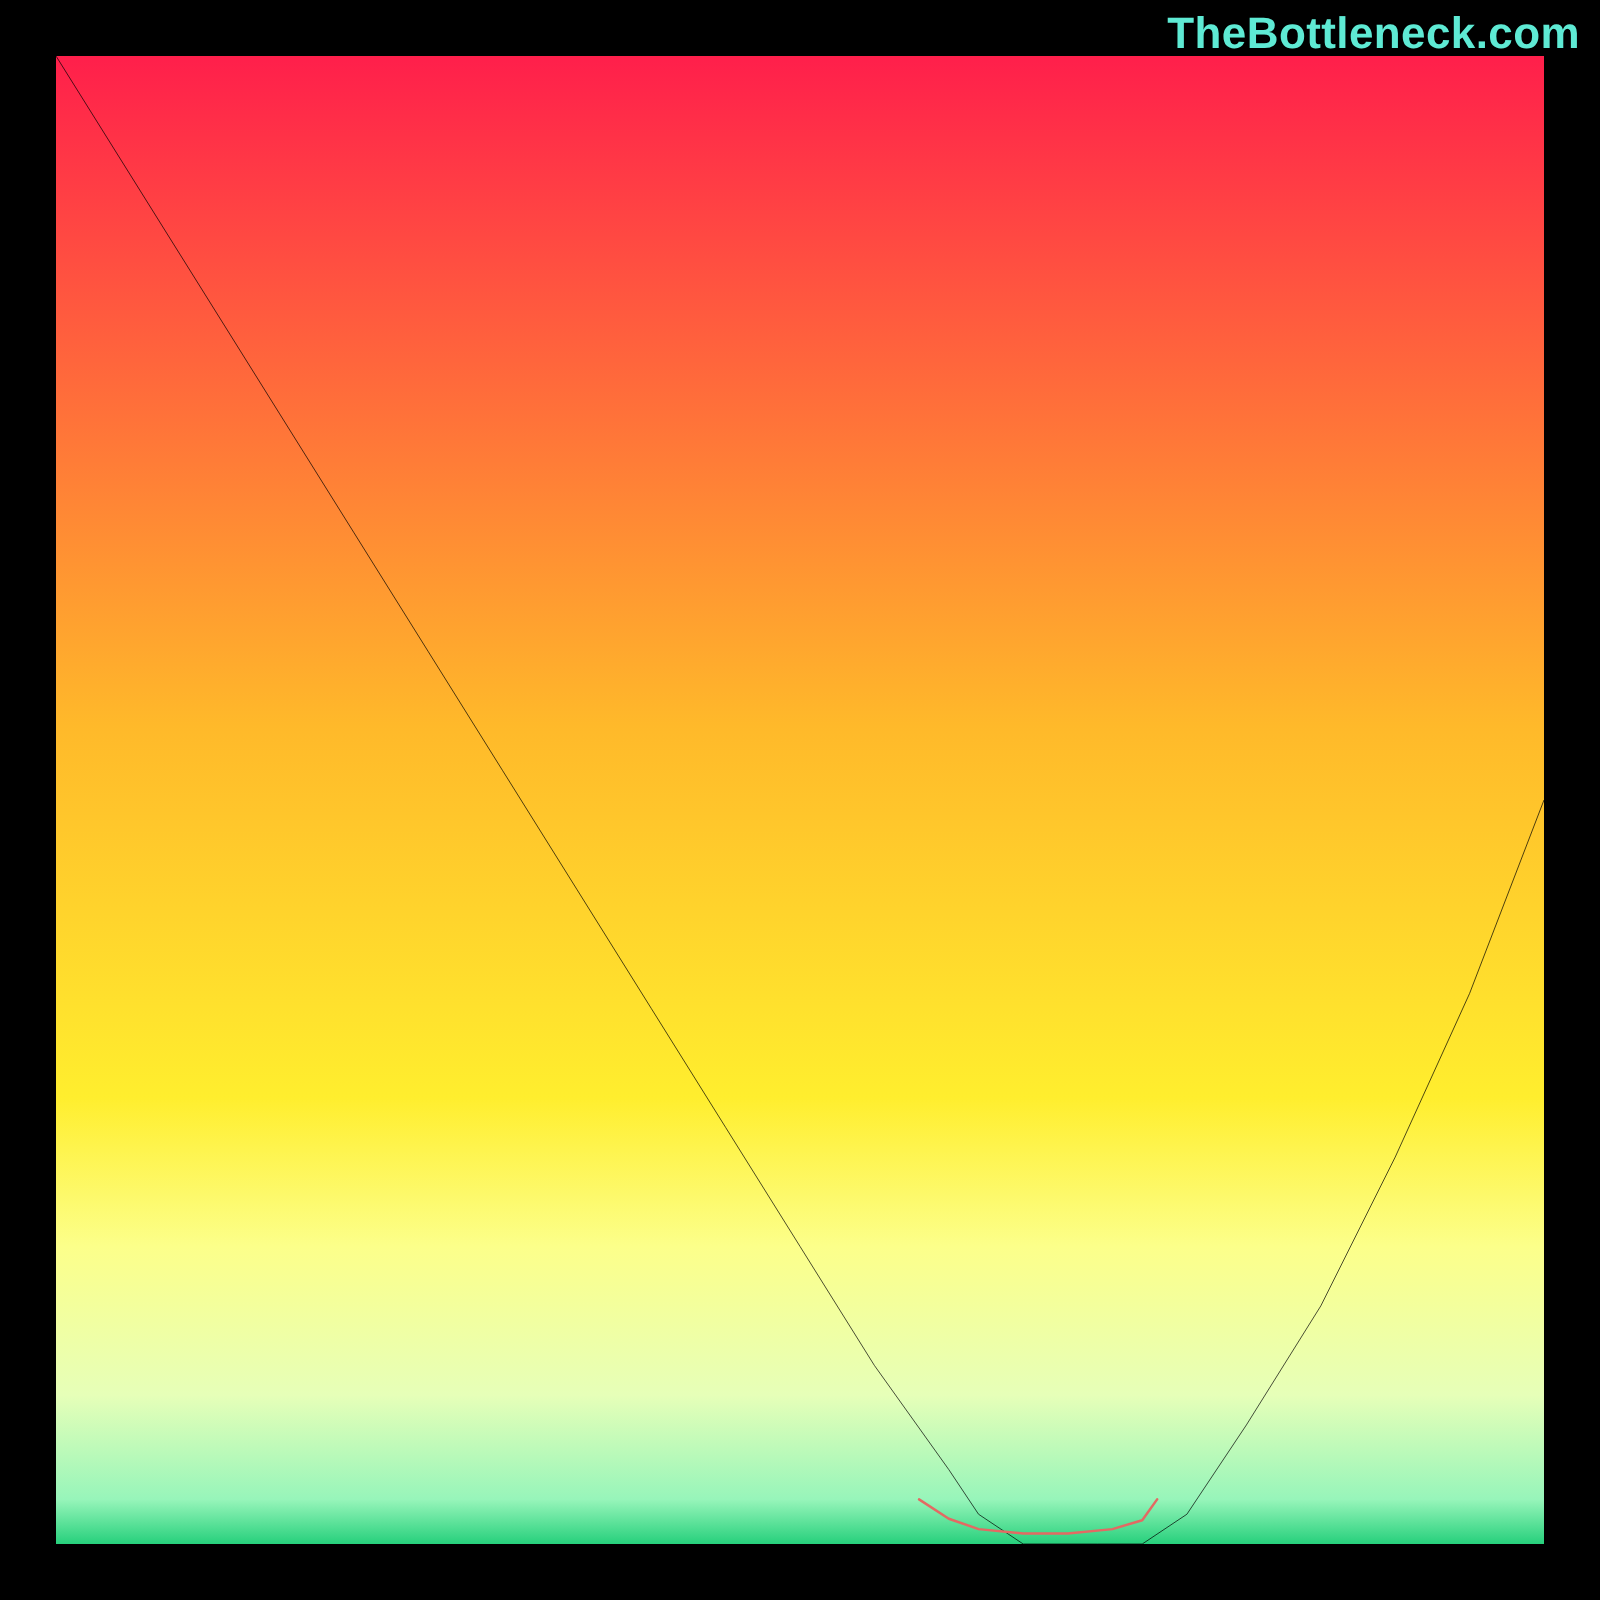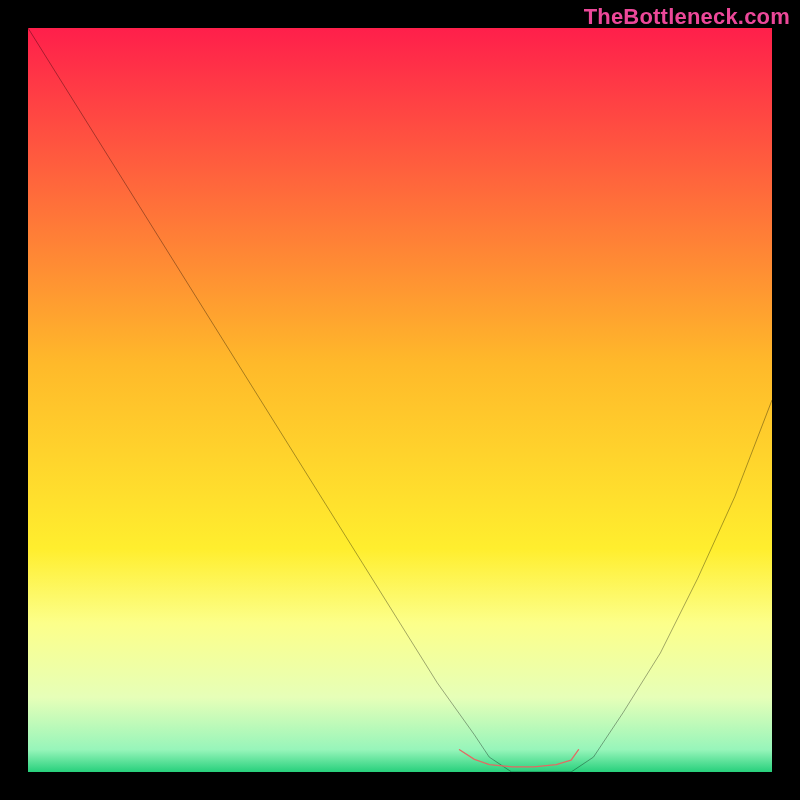--- a/index.html
+++ b/index.html
@@ -14,21 +14,21 @@
   .frame {
     position: relative;
     width: 800px;
     height: 800px;
     background: #000;
   }
   .watermark {
     position: absolute;
     top: 4px;
     right: 10px;
-    color: #ec4899;
+    color: #5eead4;
     font-size: 22px;
     font-weight: 600;
     letter-spacing: 0.2px;
     user-select: none;
   }
   .plot {
     position: absolute;
     left: 28px;
     top: 28px;
     width: 744px;

